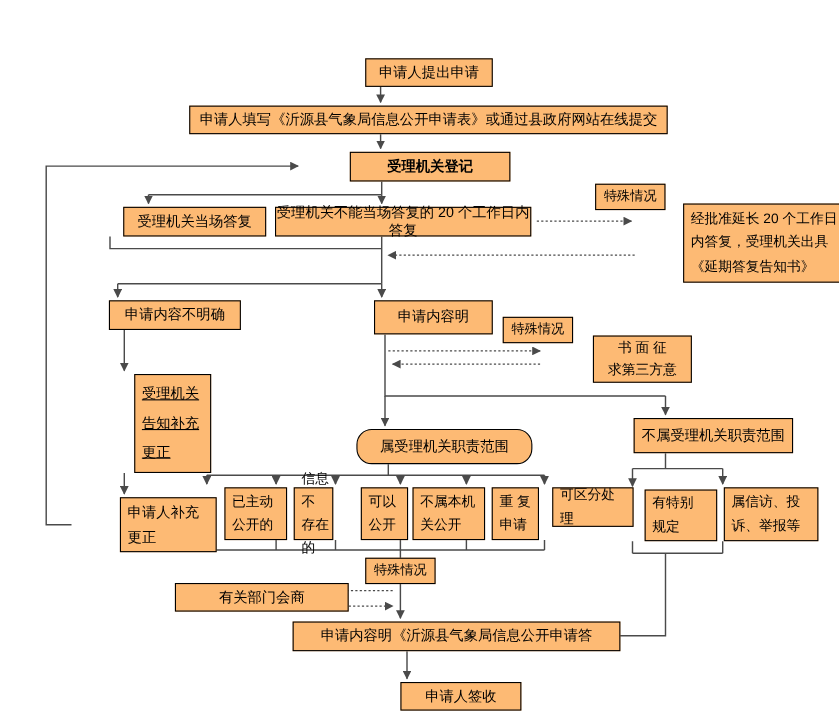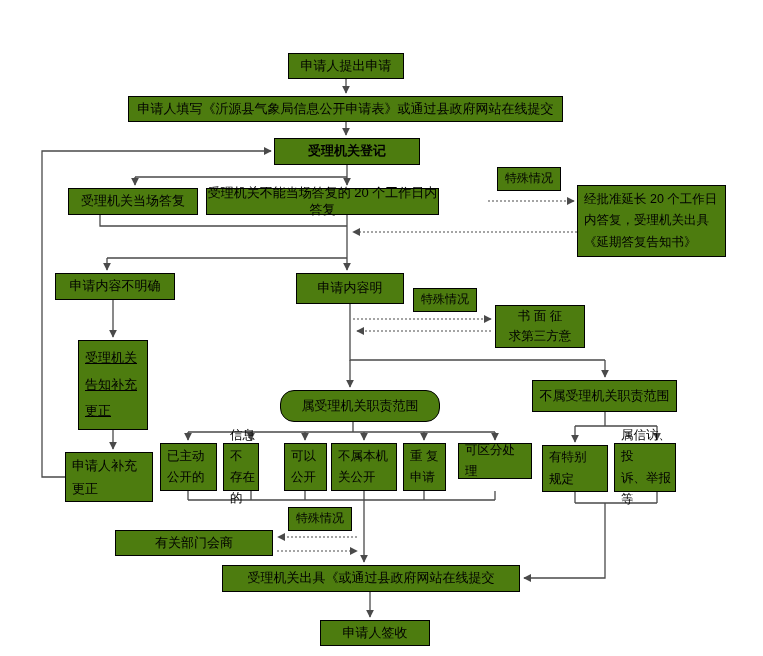--- a/index.html
+++ b/index.html
@@ -3,24 +3,25 @@
 <meta charset="utf-8">
 <style>
   html,body{margin:0;padding:0;background:#fff;}
   #canvas{
     position:relative;width:763px;height:656px;background:#ffffff;
     font-family:"Liberation Sans","DejaVu Sans",sans-serif;color:#000;
     overflow:hidden;
   }
   #wires{position:absolute;left:0;top:0;width:763px;height:656px;}
   .node{
-    position:absolute;box-sizing:border-box;background:#4d7c0f;
+    position:absolute;box-sizing:border-box;background:#fdba74;
     border:1.5px solid #000;display:flex;align-items:center;justify-content:center;
     text-align:center;font-size:13px;line-height:1.3;white-space:pre-line;
     z-index:2;
+    margin-left:44px;
   }
   .left{justify-content:flex-start;text-align:left;padding:2px 3px 2px 6px;}
   .small{font-size:12.5px;}
   .tiny{font-size:12px;}
 </style>
 </head>
 <body>
 
 <div id="canvas">
 
@@ -124,24 +125,24 @@
 
   <div class="node left small" style="left:403px;top:443px;width:43px;height:48px;line-height:1.7;">重 复
 申请</div>
 
   <div class="node left small" style="left:458px;top:443px;width:74px;height:36px;line-height:1.7;">可区分处
 理</div>
 
   <div class="node left small" style="left:542px;top:445px;width:66px;height:47px;line-height:1.7;">有特别
 规定</div>
 
-  <div class="node left small" style="left:614px;top:443px;width:62px;height:49px;line-height:1.7;">属信访、投
+  <div class="node left small" style="left:614px;top:443px;width:86px;height:49px;line-height:1.7;">属信访、投
 诉、举报等</div>
 
   <div class="node tiny" style="left:288px;top:507px;width:64px;height:24px;">特殊情况</div>
 
   <div class="node" style="left:115px;top:530px;width:158px;height:26px;">有关部门会商</div>
 
-  <div class="node" style="left:222px;top:565px;width:298px;height:27px;">受理机关出具《或通过县政府网站在线提交</div>
+  <div class="node" style="left:222px;top:565px;width:298px;height:27px;">申请内容明《沂源县气象局信息公开申请答</div>
 
   <div class="node" style="left:320px;top:620px;width:110px;height:26px;font-family:Liberation Serif, serif;">申请人签收</div>
 
 </div>
 
 </body></html>

